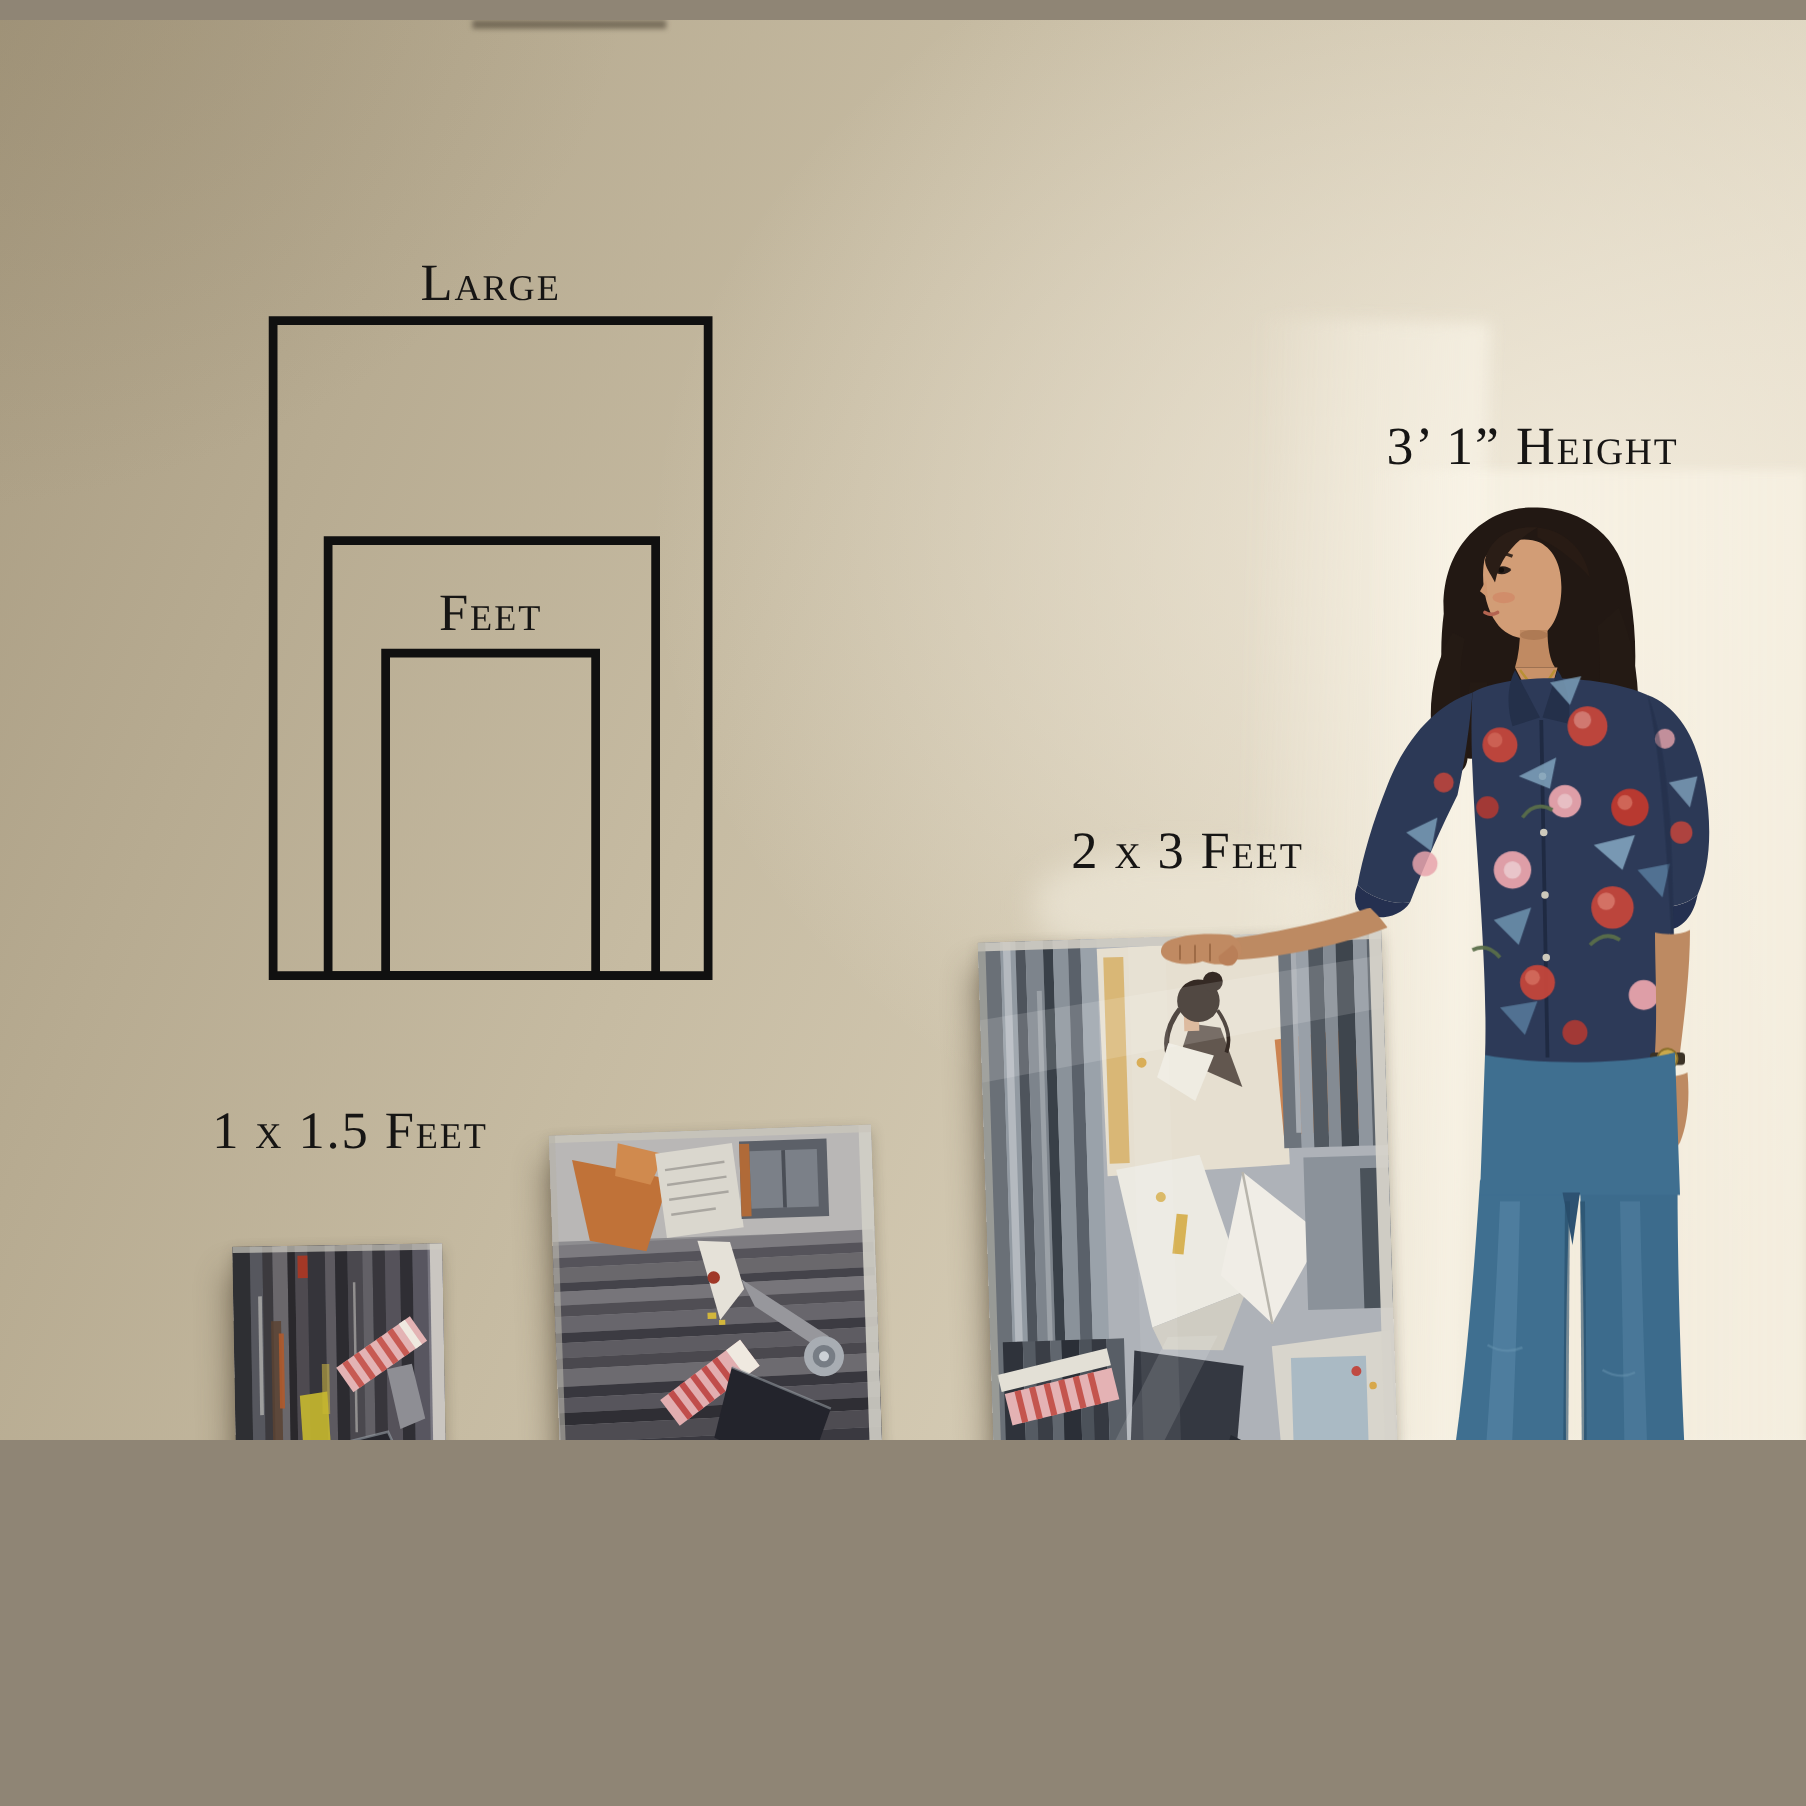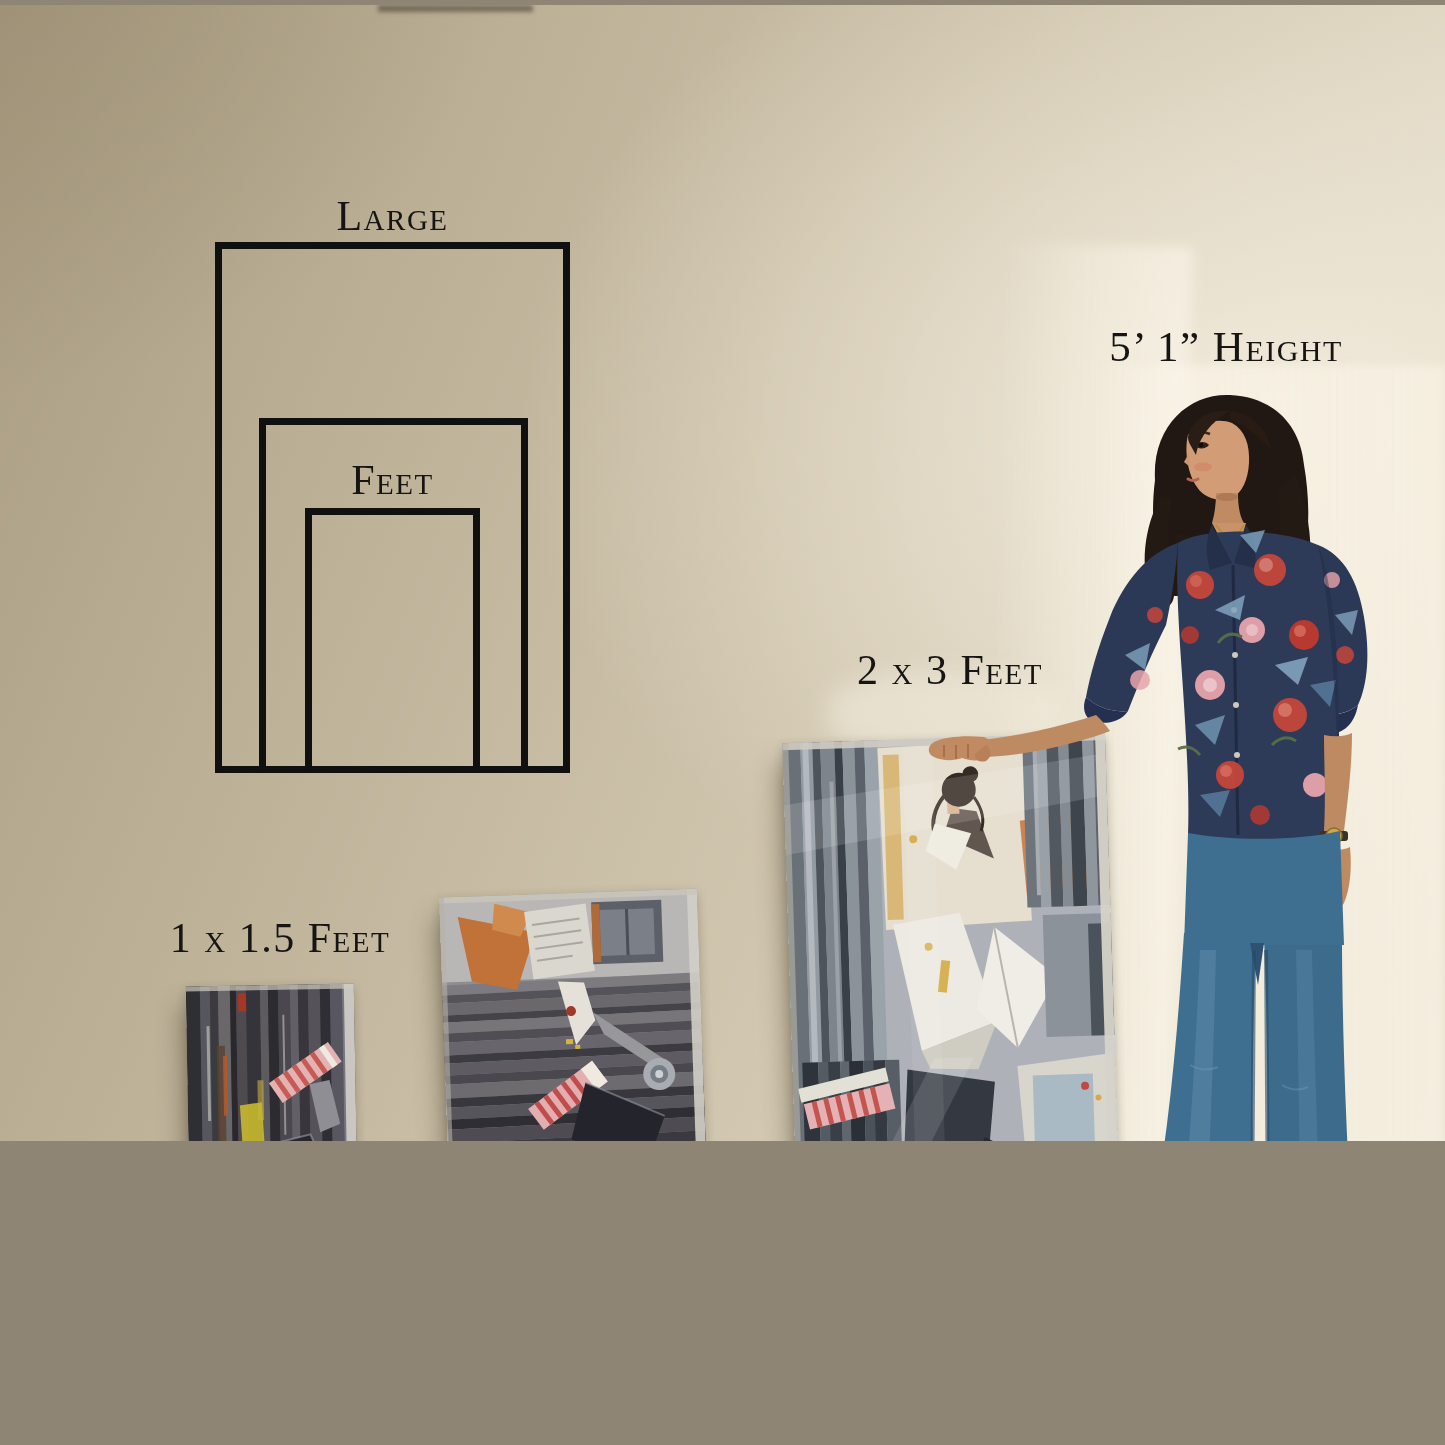--- a/index.html
+++ b/index.html
@@ -1,17 +1,17 @@
 <!DOCTYPE html>
 <html><head>
 <meta charset="utf-8">
 <style>
   html,body{margin:0;padding:0;background:#8f8575;}
   .scene{
-    position:relative;width:1445px;height:1136px;margin:5px auto;overflow:hidden;
+    position:relative;width:1445px;height:1136px;margin:16px auto;overflow:hidden;
     font-family:"Liberation Serif","DejaVu Serif",serif;
   }
   
   .wall{
     position:absolute;left:0;top:0;width:1445px;height:1190px;
     background:
       radial-gradient(1250px 950px at 1270px 420px, rgba(242,235,220,.95) 0%, rgba(242,235,220,0) 60%),
       radial-gradient(900px 700px at -80px -60px, rgba(148,135,108,.55) 0%, rgba(148,135,108,0) 65%),
       linear-gradient(112deg,#a89b81 0%,#b7ab91 20%,#c6bba2 42%,#d3c9b2 64%,#e2d9c5 84%,#e9e1cf 100%);
   }
@@ -61,21 +61,21 @@
   .rect-large {left:215px;top:237px;width:355px;height:531px;}
   .rect-medium{left:259px;top:413px;width:269px;height:355px;}
   .rect-small {left:305px;top:503px;width:175px;height:265px;}
   .lbl{
     position:absolute;font-variant:small-caps;color:#161514;text-align:center;
     font-size:42px;letter-spacing:1.5px;line-height:1;white-space:nowrap;
   }
   .lbl-large {left:215px;width:355px;top:190px;}
   .lbl-medium{left:259px;width:269px;top:364px;}
   .lbl-small {left:305px;width:175px;top:454px;}
-  .lbl-size-s{left:130px;width:300px;top:912px;}
+  .lbl-size-s{left:130px;width:300px;top:868px;}
   .lbl-size-m{left:425px;width:300px;top:794px;}
   .lbl-size-l{left:800px;width:300px;top:644px;}
   .lbl-height{left:1050px;width:352px;top:320px;font-size:43px;}
   
   .art{position:absolute;box-shadow:-12px 14px 24px -6px rgba(72,60,42,.42),0 4px 10px rgba(60,50,36,.25);}
   .art svg{display:block;width:100%;height:100%;}
   .art-small {left:188px;top:980px;width:168px;height:255px;transform:rotate(-1deg);}
   .art-medium{left:445px;top:888px;width:258px;height:352px;transform:rotate(-2deg);}
   .art-large {left:790px;top:733px;width:323px;height:503px;transform:rotate(-1.8deg);}
   
@@ -111,21 +111,21 @@
   <div class="refl refl-person-skin"></div>
 
   <div class="size-rect rect-large"></div>
   <div class="size-rect rect-medium"></div>
   <div class="size-rect rect-small"></div>
   <div class="lbl lbl-large">Large</div>
   <div class="lbl lbl-small">Feet</div>
 
   <div class="lbl lbl-size-s">1 x 1.5 Feet</div>
   <div class="lbl lbl-size-l">2 x 3 Feet</div>
-  <div class="lbl lbl-height">5’ 1” Height</div>
+  <div class="lbl lbl-height">3’ 1” Height</div>
 
   <div class="art art-small">
     <svg viewBox="0 0 168 255">
       <rect width="168" height="255" fill="#47484f"></rect>
       <g>
         <rect x="0" width="14" height="255" fill="#2e2f33"></rect>
           <rect x="14" width="10" height="255" fill="#56575e"></rect>
         <rect x="24" width="8" height="255" fill="#3c3a3e"></rect>
           <rect x="32" width="12" height="255" fill="#6a676b"></rect>
         <rect x="44" width="6" height="255" fill="#2a282c"></rect>

